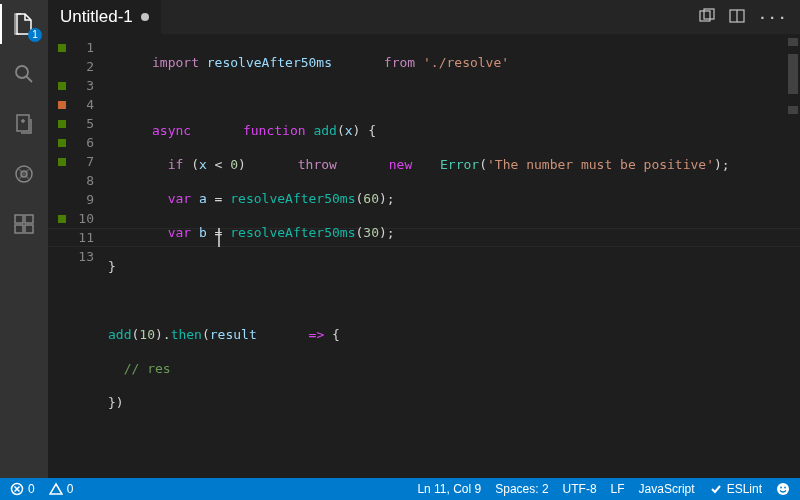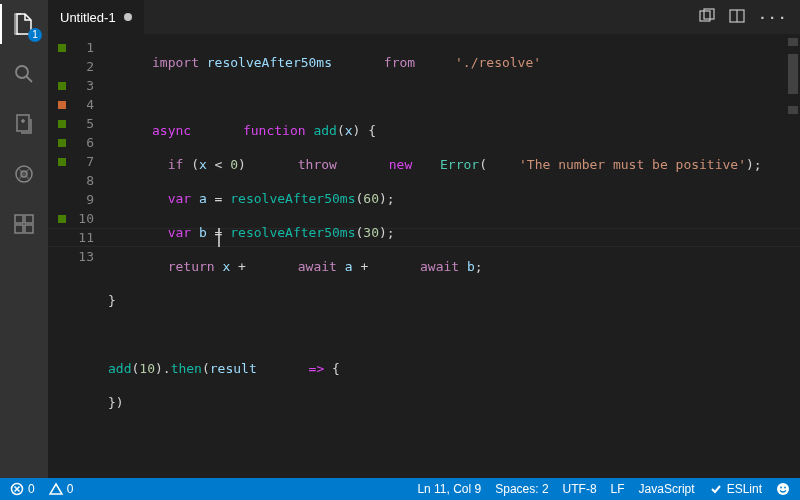--- a/index.html
+++ b/index.html
@@ -7,21 +7,21 @@
   .app { display:flex; flex-direction:column; width:800px; height:500px;}
   .main { display:flex; flex:1; min-height:0;}
   .activity-bar { width:48px; background:#333333; display:flex; flex-direction:column; align-items:center; padding-top:8px; gap:18px;}
   .activity-bar .ab-item { width:48px; height:32px; display:flex; align-items:center; justify-content:center; color:#858585; position:relative;}
   .activity-bar .ab-item.active { color:#ffffff;}
   .activity-bar .ab-item.active::before { content:""; position:absolute; left:0; top:-4px; bottom:-4px; width:2px; background:#ffffff;}
   .ab-item svg { width:24px; height:24px; }
   .badge { position:absolute; bottom:-2px; right:6px; background:#007acc; color:#fff; border-radius:8px; font-size:10px; min-width:14px; height:14px; line-height:14px; text-align:center; padding:0 3px; font-family:sans-serif;}
   .editor-area { flex:1; display:flex; flex-direction:column; min-width:0; background:#1e1e1e;}
   .tabs-row { display:flex; align-items:stretch; height:34px; background:#252526;}
-  .tab { display:flex; align-items:center; padding:0 12px; background:#1e1e1e; color:#ffffff; font-family:sans-serif; font-size:13px; gap:8px; border-right:1px solid #252526;}
+  .tab { display:flex; align-items:center; padding:0 12px; background:#1e1e1e; color:#ffffff; font-family:sans-serif; font-size:17px; gap:8px; border-right:1px solid #252526;}
   .tab .dirty { width:8px; height:8px; border-radius:50%; background:#c5c5c5;}
   .tabs-spacer { flex:1;}
   .tab-actions { display:flex; align-items:center; gap:14px; padding:0 12px; color:#c5c5c5;}
   .tab-actions svg { width:16px; height:16px;}
   .ellipsis { letter-spacing:2px; font-weight:bold;}
   .code-scroll { flex:1; display:flex; min-height:0; position:relative;}
   .gutter { width:60px; background:#1e1e1e; text-align:right; padding-top:4px;}
   .code { flex:1; padding-top:4px; white-space:pre; position:relative;}
   .line { height:19px; line-height:19px;}
   .gut-line { height:19px; line-height:19px; display:flex; justify-content:flex-end; align-items:center; padding-right:14px; gap:8px;}
@@ -31,21 +31,21 @@
   .current-line { position:absolute; left:0; right:0; height:19px; border-top:1px solid #282828; border-bottom:1px solid #282828; pointer-events:none;}
   .cursor { position:absolute; width:2px; height:19px; background:#aeafad; pointer-events:none;}
   .minimap-strip{ position:absolute; top:0; right:0; width:14px; bottom:0;}
   .minimap-strip .seg{position:absolute; left:2px; right:2px; background:#424242;}
   
   .k{color:#c586c0;margin-left:44px;} 
   .kw2{color:#d946ef;margin-left:44px;} 
   .id{color:#9cdcfe;} 
   .fn{color:#14b8a6;} 
   .cls{color:#4ec9b0;margin-left:20px;} 
-  .str{color:#ce9178;margin-left:32px;} 
+  .str{color:#ce9178;} 
   .num{color:#b5cea8;} 
   .cm{color:#6a9955;} 
   .p{color:#d4d4d4;}
   
   .status { height:22px; background:#007acc; color:#ffffff; display:flex; align-items:center; font-family:sans-serif; font-size:12px; padding:0 10px; gap:14px;}
   .status .grow{flex:1;}
   .status .item{display:flex; align-items:center; gap:4px;}
   .status svg{width:14px;height:14px;}
 </style>
 </head>
@@ -163,24 +163,24 @@
             </div>
         </div>
 
         <div class="code">
 <div class="line"><span class="k">import</span><span class="id"> resolveAfter50ms </span><span class="k">from</span><span> </span><span class="str">'./resolve'</span></div>
 <div class="line"></div>
 <div class="line"><span class="kw2">async</span><span> </span><span class="kw2">function</span><span> </span><span class="fn">add</span><span class="p">(</span><span class="id">x</span><span class="p">) {</span></div>
 <div class="line"><span>  </span><span class="k">if</span><span class="p"> (</span><span class="id">x</span><span class="p"> &lt; </span><span class="num">0</span><span class="p">) </span><span class="k">throw</span><span> </span><span class="kw2">new</span><span> </span><span class="cls">Error</span><span class="p">(</span><span class="str">'The number must be positive'</span><span class="p">);</span></div>
 <div class="line"><span>  </span><span class="kw2">var</span><span> </span><span class="id">a</span><span class="p"> = </span><span class="fn">resolveAfter50ms</span><span class="p">(</span><span class="num">60</span><span class="p">);</span></div>
 <div class="line"><span>  </span><span class="kw2">var</span><span> </span><span class="id">b</span><span class="p"> = </span><span class="fn">resolveAfter50ms</span><span class="p">(</span><span class="num">30</span><span class="p">);</span></div>
-<div class="line"><span>  </span><span class="k">return</span><span> </span><span class="id">x</span><span class="p"> + </span><span class="k">await</span><span> </span><span class="id">a</span><span class="p"> + </span><span class="k">await</span><span> </span><span class="id">b</span><span class="p">;</span></div>
 <div class="line"><span class="p">}</span></div>
 <div class="line"></div>
 <div class="line"><span class="fn">add</span><span class="p">(</span><span class="num">10</span><span class="p">).</span><span class="fn">then</span><span class="p">(</span><span class="id">result</span><span> </span><span class="kw2">=&gt;</span><span class="p"> {</span></div>
+<div class="line"><span>  </span><span class="cm">// res</span></div>
 <div class="line"><span class="p">})</span></div>
         </div>
 
         <div class="minimap-strip">
           <div class="seg" style="top:4px;height:8px"></div>
           <div class="seg" style="top:20px;height:40px"></div>
           <div class="seg" style="top:72px;height:8px"></div>
         </div>
       </div>
     </div>

